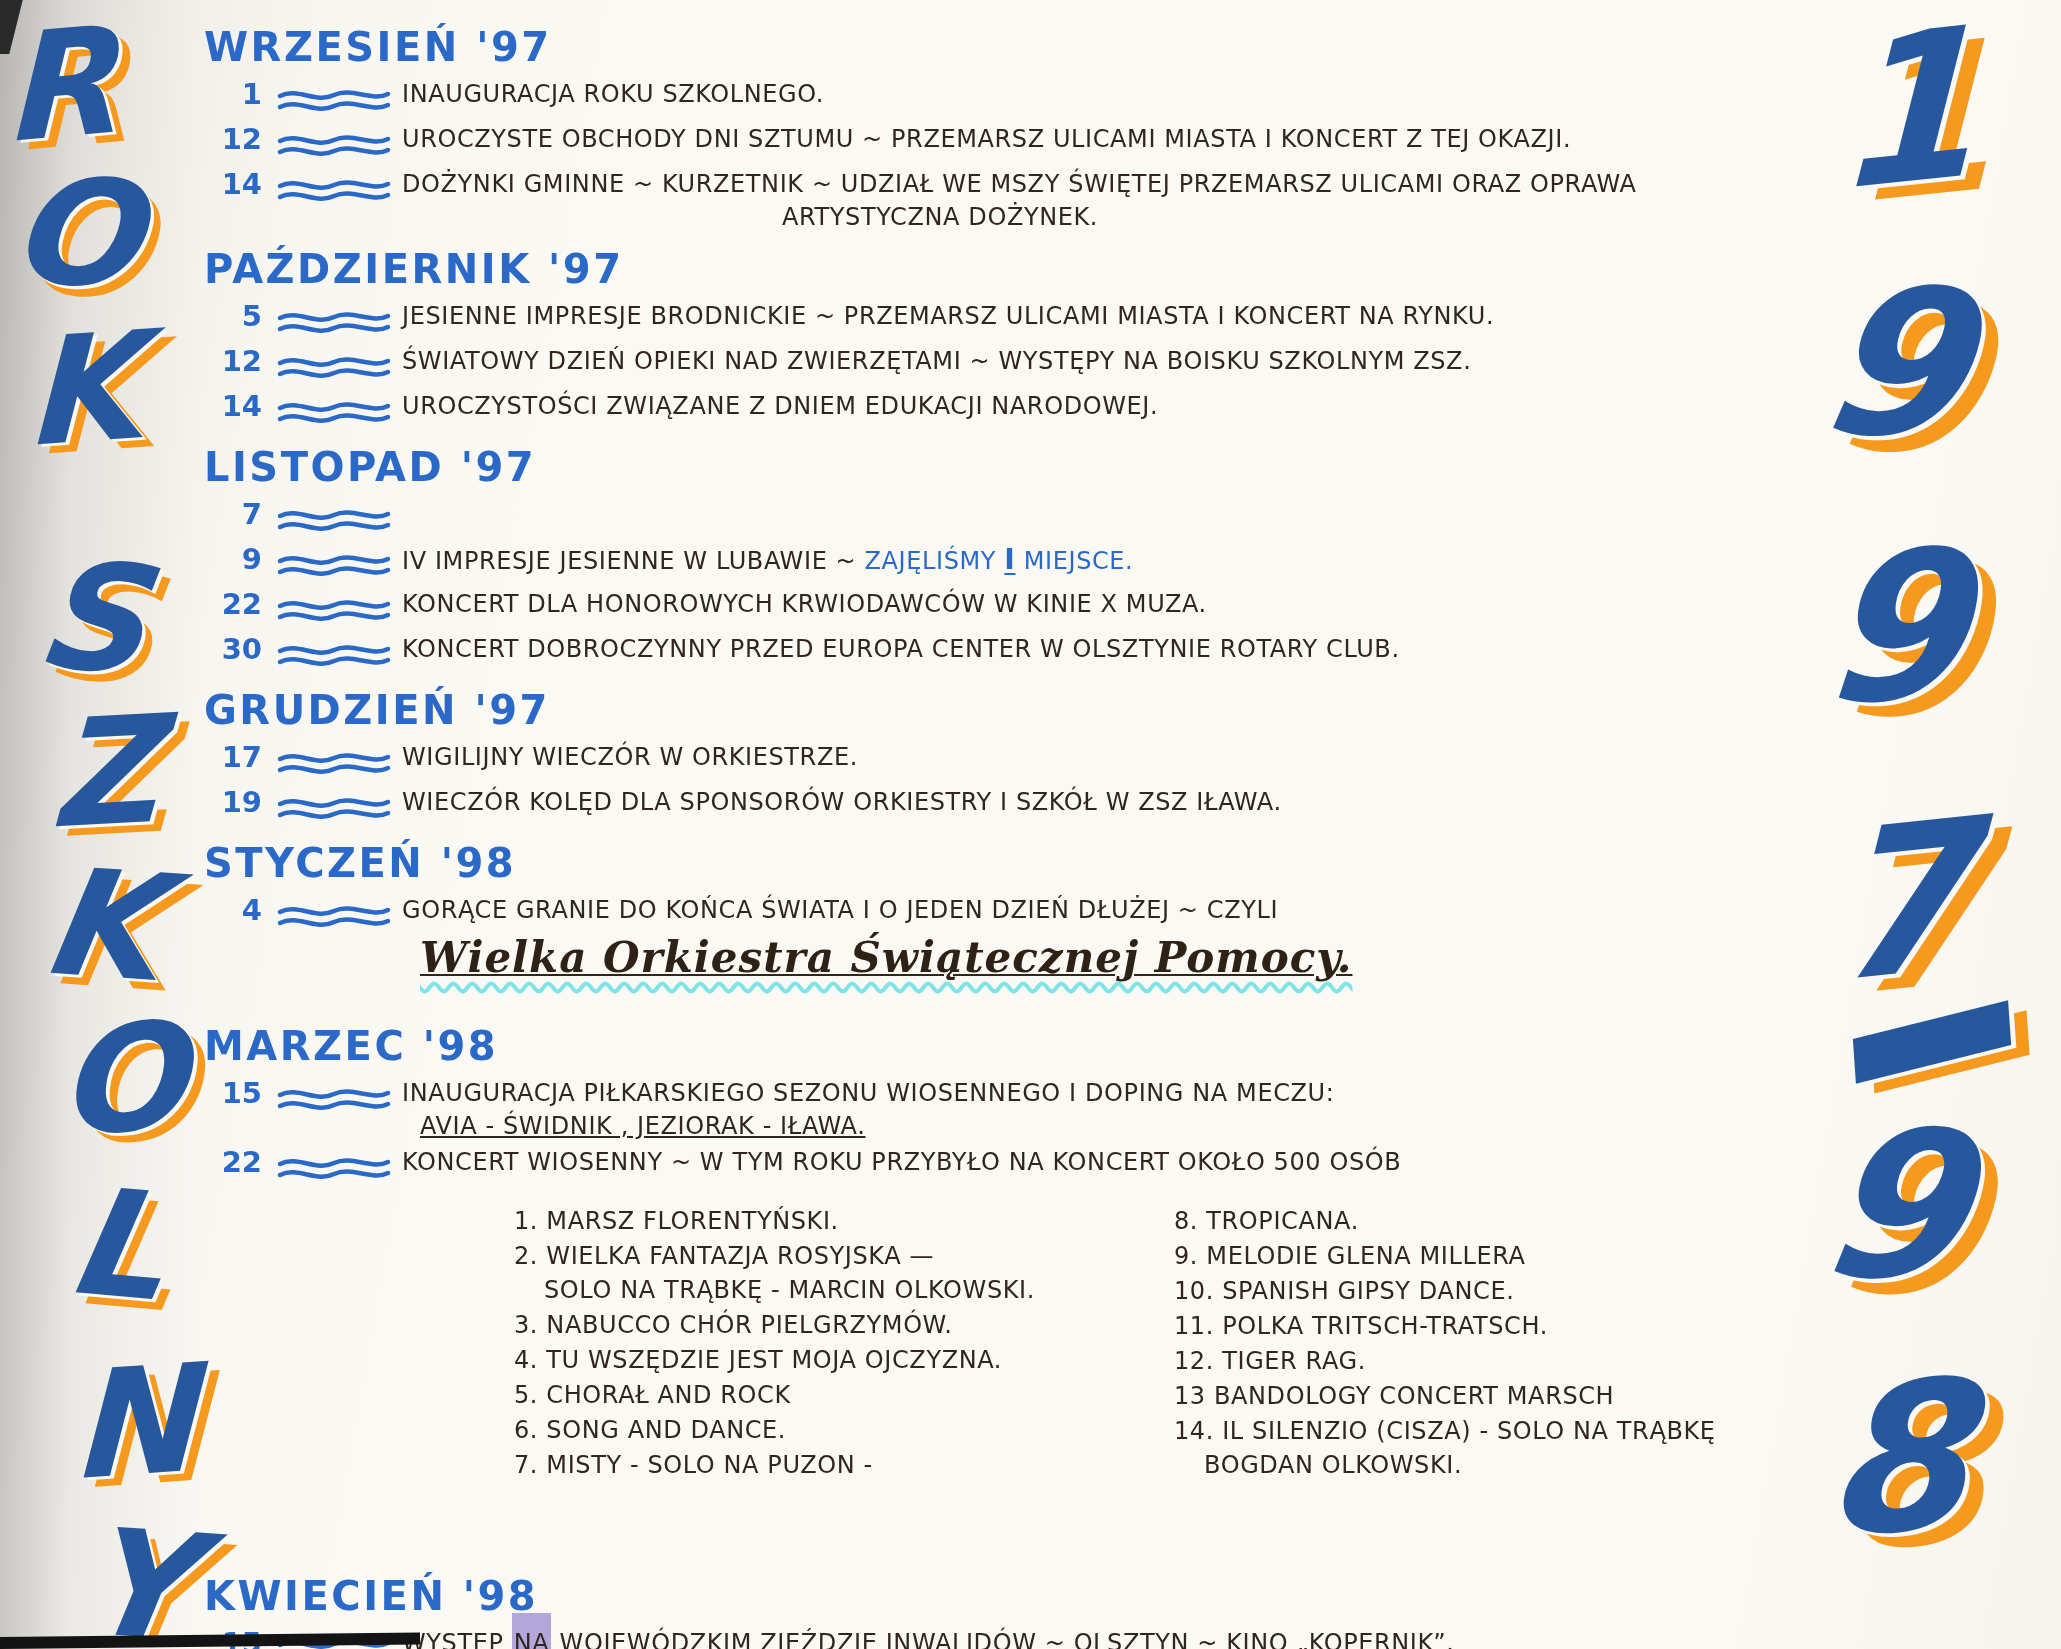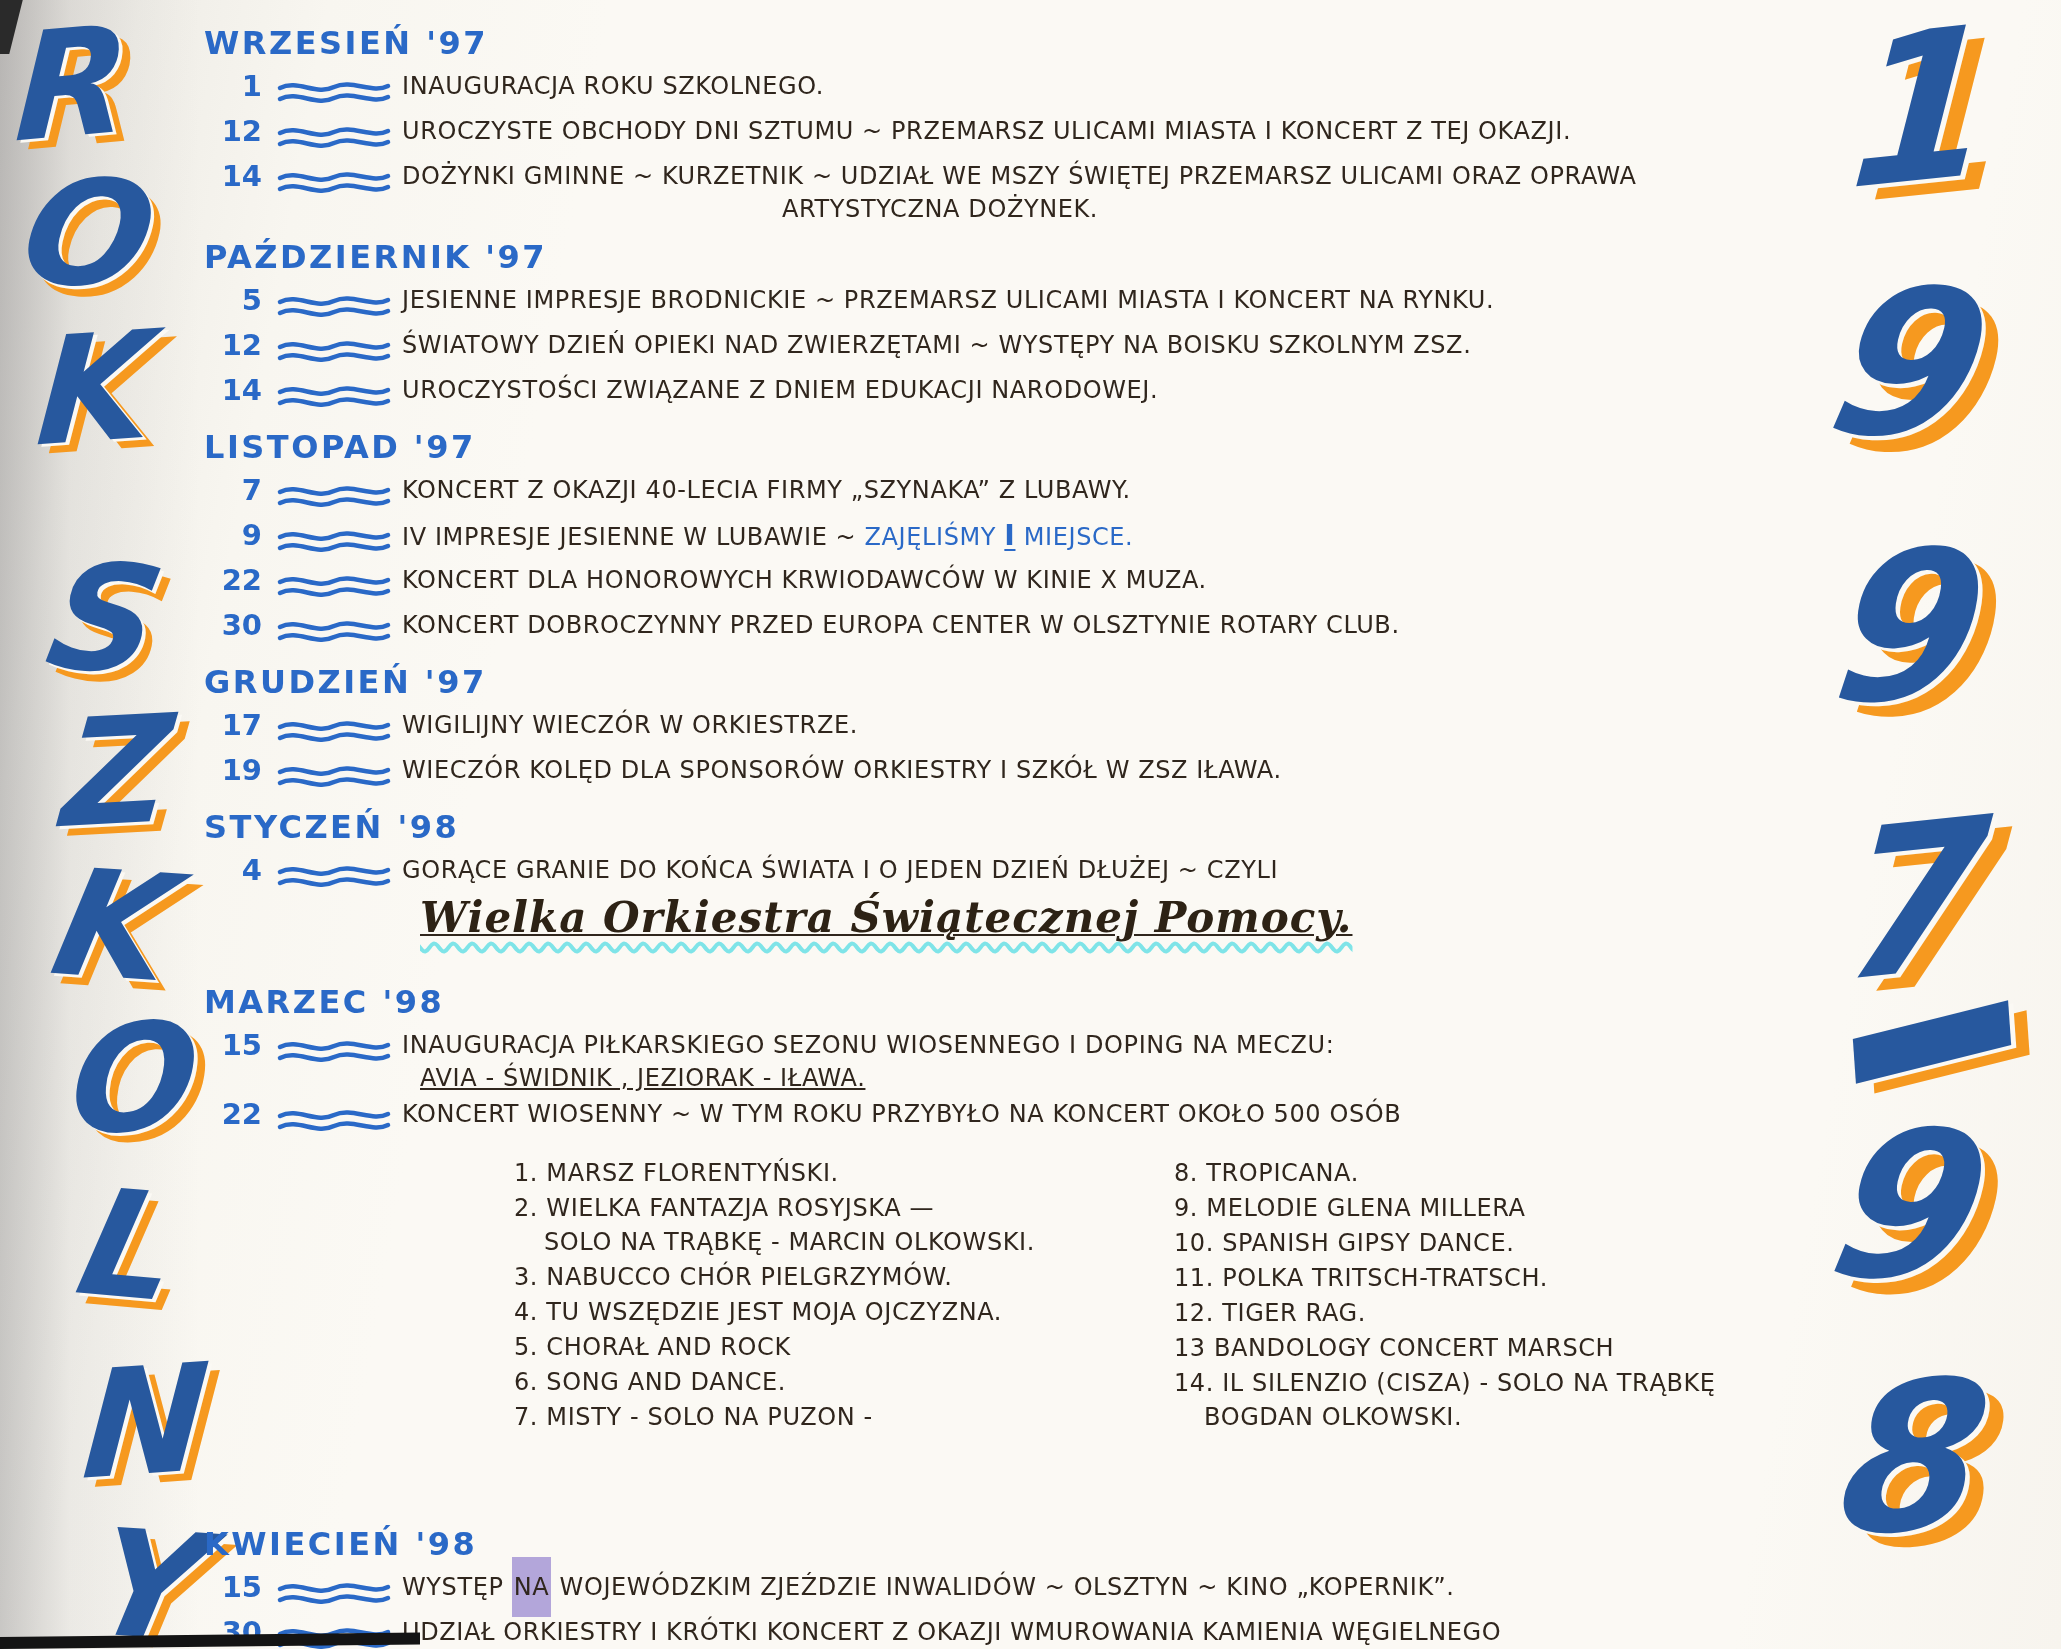--- a/index.html
+++ b/index.html
@@ -21,21 +21,21 @@
     color:#27589e;font-size:205px;
     text-shadow:5px 4px 0 #fbf9f4,20px 15px 0 #f6991f;}
   .big-dash{position:absolute;width:160px;height:44px;background:#27589e;
     box-shadow:5px 4px 0 #fbf9f4,18px 14px 0 #f6991f;}
 
   
   .main{position:absolute;left:196px;top:14px;width:1640px;}
   .section{margin-bottom:12px;}
   .section.gap-lg{margin-top:34px;}
   .section.gap-xl{margin-top:84px;}
-  .month{color:#2a69c7;font-size:32px;font-weight:600;letter-spacing:2.5px;margin:10px 0 8px 8px;}
+  .month{color:#2a69c7;font-size:40px;font-weight:600;letter-spacing:2.5px;margin:10px 0 8px 8px;}
   .entry{display:flex;align-items:flex-start;margin:3px 0;}
   .day{flex:0 0 66px;text-align:right;color:#2a69c7;font-size:29px;font-weight:600;padding-right:14px;line-height:33px;}
   .squig{flex:0 0 126px;padding-top:8px;}
   .etext{flex:1;color:#30261d;font-size:24px;font-weight:500;line-height:33px;letter-spacing:.6px;}
   .line{white-space:normal;}
   .i1{margin-left:18px;text-decoration:underline;}
   .i3{margin-left:380px;}
   .ink{color:#30261d;}
   .blue{color:#2a69c7;}
   .blue-em{color:#2a69c7;font-weight:bold;font-size:1.18em;text-decoration:underline;text-underline-offset:4px;}
@@ -145,23 +145,20 @@
         </div>
       </div>
       <div class="section">
         <div class="month">LISTOPAD '97</div>
         <div class="entry">
           <div class="day">7</div>
           <div class="squig"><svg width="116" height="30" viewBox="0 0 116 30" fill="none">
               <path d="M4 10 C 22 1, 40 18, 58 9 C 76 1, 96 16, 112 8" stroke="#2a69c7" stroke-width="4.5" stroke-linecap="round"></path>
               <path d="M4 21 C 22 12, 40 29, 58 20 C 76 12, 96 27, 112 19" stroke="#2a69c7" stroke-width="4.5" stroke-linecap="round"></path>
             </svg></div>
-          <div class="etext">
-            <div class="line"><span class="ink">KONCERT Z OKAZJI 40-LECIA FIRMY „SZYNAKA” Z LUBAWY.</span></div>
-          </div>
         </div>
         <div class="entry">
           <div class="day">9</div>
           <div class="squig"><svg width="116" height="30" viewBox="0 0 116 30" fill="none">
               <path d="M4 10 C 22 1, 40 18, 58 9 C 76 1, 96 16, 112 8" stroke="#2a69c7" stroke-width="4.5" stroke-linecap="round"></path>
               <path d="M4 21 C 22 12, 40 29, 58 20 C 76 12, 96 27, 112 19" stroke="#2a69c7" stroke-width="4.5" stroke-linecap="round"></path>
             </svg></div>
           <div class="etext">
             <div class="line"><span class="ink">IV IMPRESJE JESIENNE W LUBAWIE ~ </span><span class="blue">ZAJĘLIŚMY </span><span class="blue-em">I</span><span class="blue"> MIEJSCE.</span></div>
           </div>

